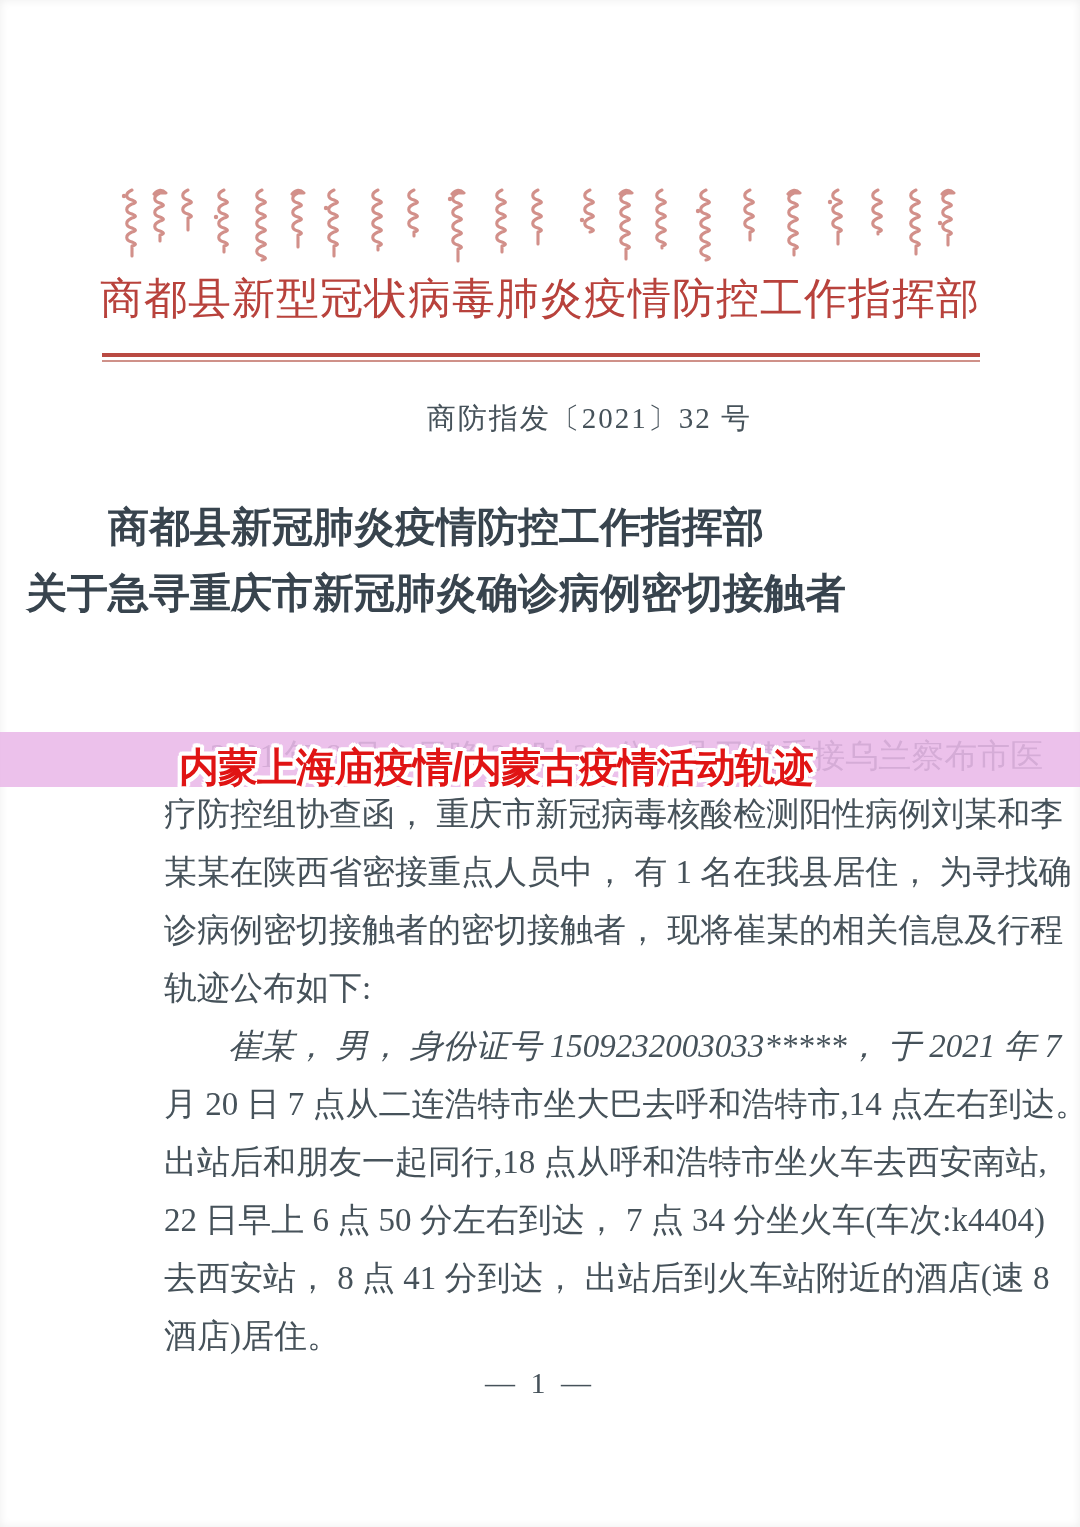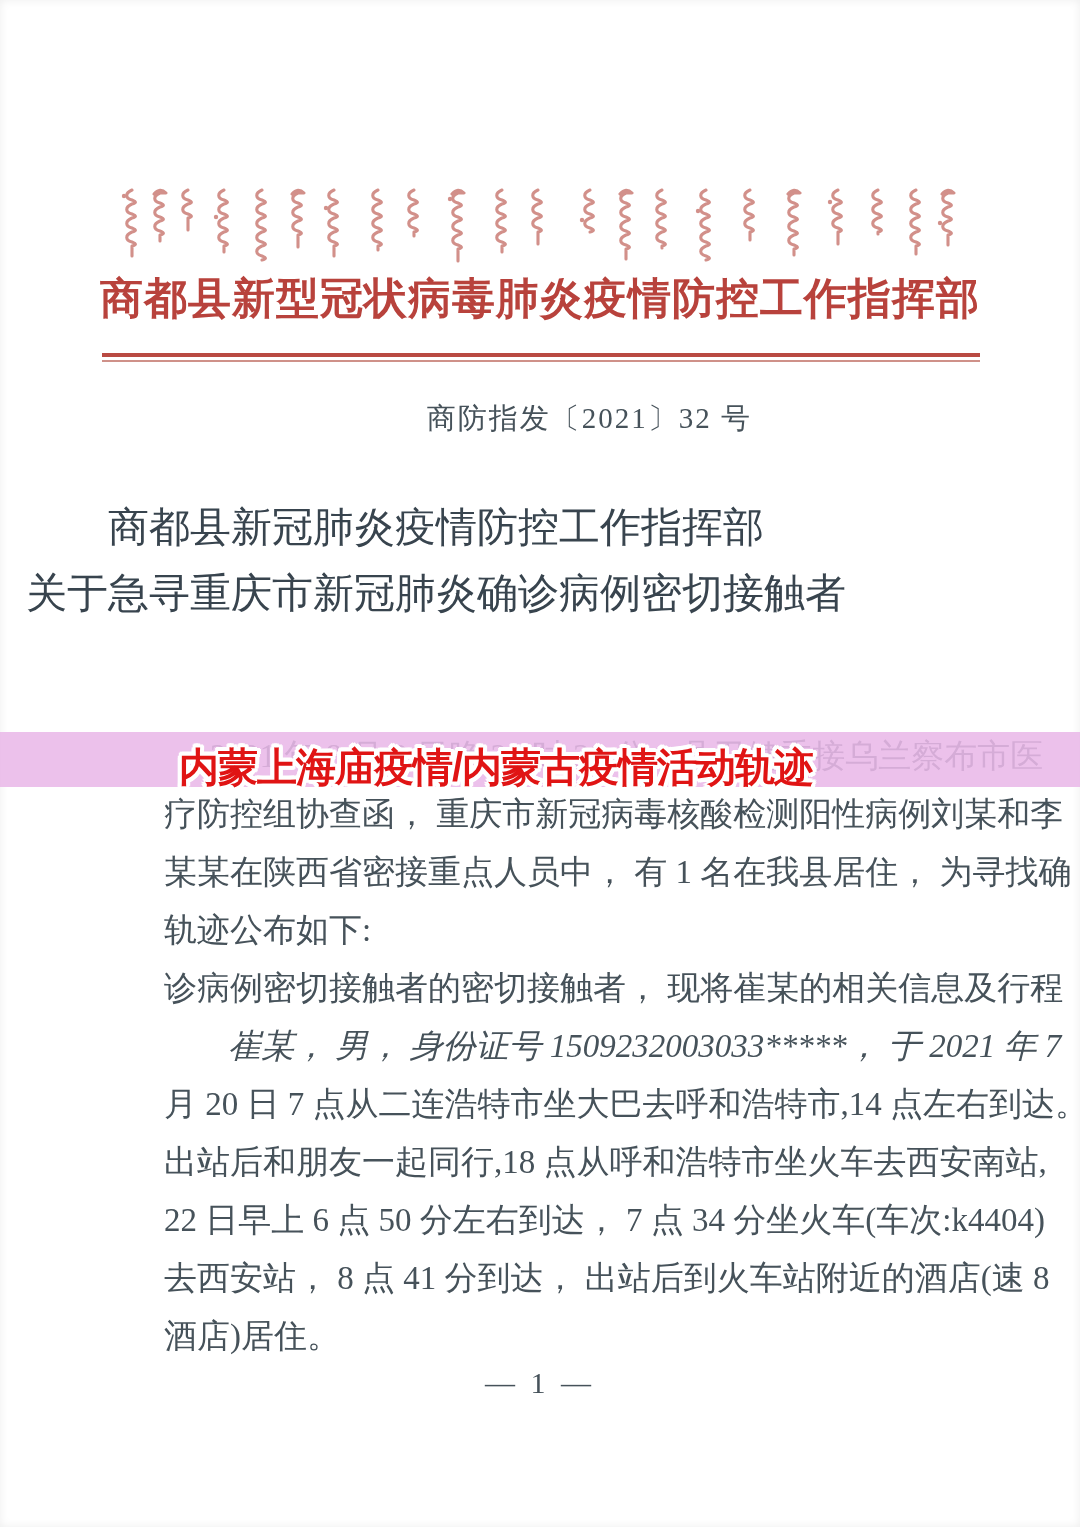--- a/index.html
+++ b/index.html
@@ -20,21 +20,21 @@
   }
   #mg path{fill:none;stroke:var(--mongolian-red);stroke-width:3.1;stroke-linecap:round;stroke-linejoin:round;}
   #mg .mgdot{fill:var(--mongolian-red);stroke:none;}
   
   .agency-title{
     position:absolute;
     left:0; top:270px;
     width:1080px;
     text-align:center;
     font-size:43px;
-    font-weight:700;
+    font-weight:400;
     letter-spacing:1px;
     color:var(--header-red);
     font-family:"Liberation Serif","DejaVu Serif",serif;
   }
   
   .red-rule{
     position:absolute;
     left:102px; top:353px;
     width:878px;
     height:3px;
@@ -51,21 +51,21 @@
     font-size:29px;
     letter-spacing:2px;
     color:var(--body-ink);
   }
   .notice-title{
     position:absolute;
     left:0; top:494px;
     width:872px;
     text-align:center;
     font-size:41px;
-    font-weight:400;
+    font-weight:700;
     line-height:66px;
     color:var(--title-ink);
   }
   
   .doc-body{
     position:absolute;
     left:134px; top:727px;
     width:822px;
     font-size:33px;
     color:var(--body-ink);
@@ -165,22 +165,22 @@
 
   <div class="notice-title">
     <div>商都县新冠肺炎疫情防控工作指挥部</div>
     <div>关于急寻重庆市新冠肺炎确诊病例密切接触者</div>
   </div>
 
   <div class="doc-body">
     <div class="bline ind1">2021 年 8 月 2 日晚 21 时 39 分，县卫健委接乌兰察布市医</div>
     <div class="bline">疗防控组协查函， 重庆市新冠病毒核酸检测阳性病例刘某和李</div>
     <div class="bline">某某在陕西省密接重点人员中， 有 1 名在我县居住， 为寻找确</div>
+    <div class="bline">诊病例密切接触者的密切接触者， 现将崔某的相关信息及行程</div>
     <div class="bline noj">轨迹公布如下:</div>
-    <div class="bline">诊病例密切接触者的密切接触者， 现将崔某的相关信息及行程</div>
     <div class="bline ind2">崔某， 男， 身份证号 1509232003033*****， 于 2021 年 7</div>
     <div class="bline">月 20 日 7 点从二连浩特市坐大巴去呼和浩特市,14 点左右到达。</div>
     <div class="bline">出站后和朋友一起同行,18 点从呼和浩特市坐火车去西安南站,</div>
     <div class="bline">22 日早上 6 点 50 分左右到达， 7 点 34 分坐火车(车次:k4404)</div>
     <div class="bline">去西安站， 8 点 41 分到达， 出站后到火车站附近的酒店(速 8</div>
     <div class="bline noj">酒店)居住。</div>
   </div>
 
   <div class="overlay-banner"></div>
   <div class="overlay-banner-text">内蒙上海庙疫情/内蒙古疫情活动轨迹</div>

